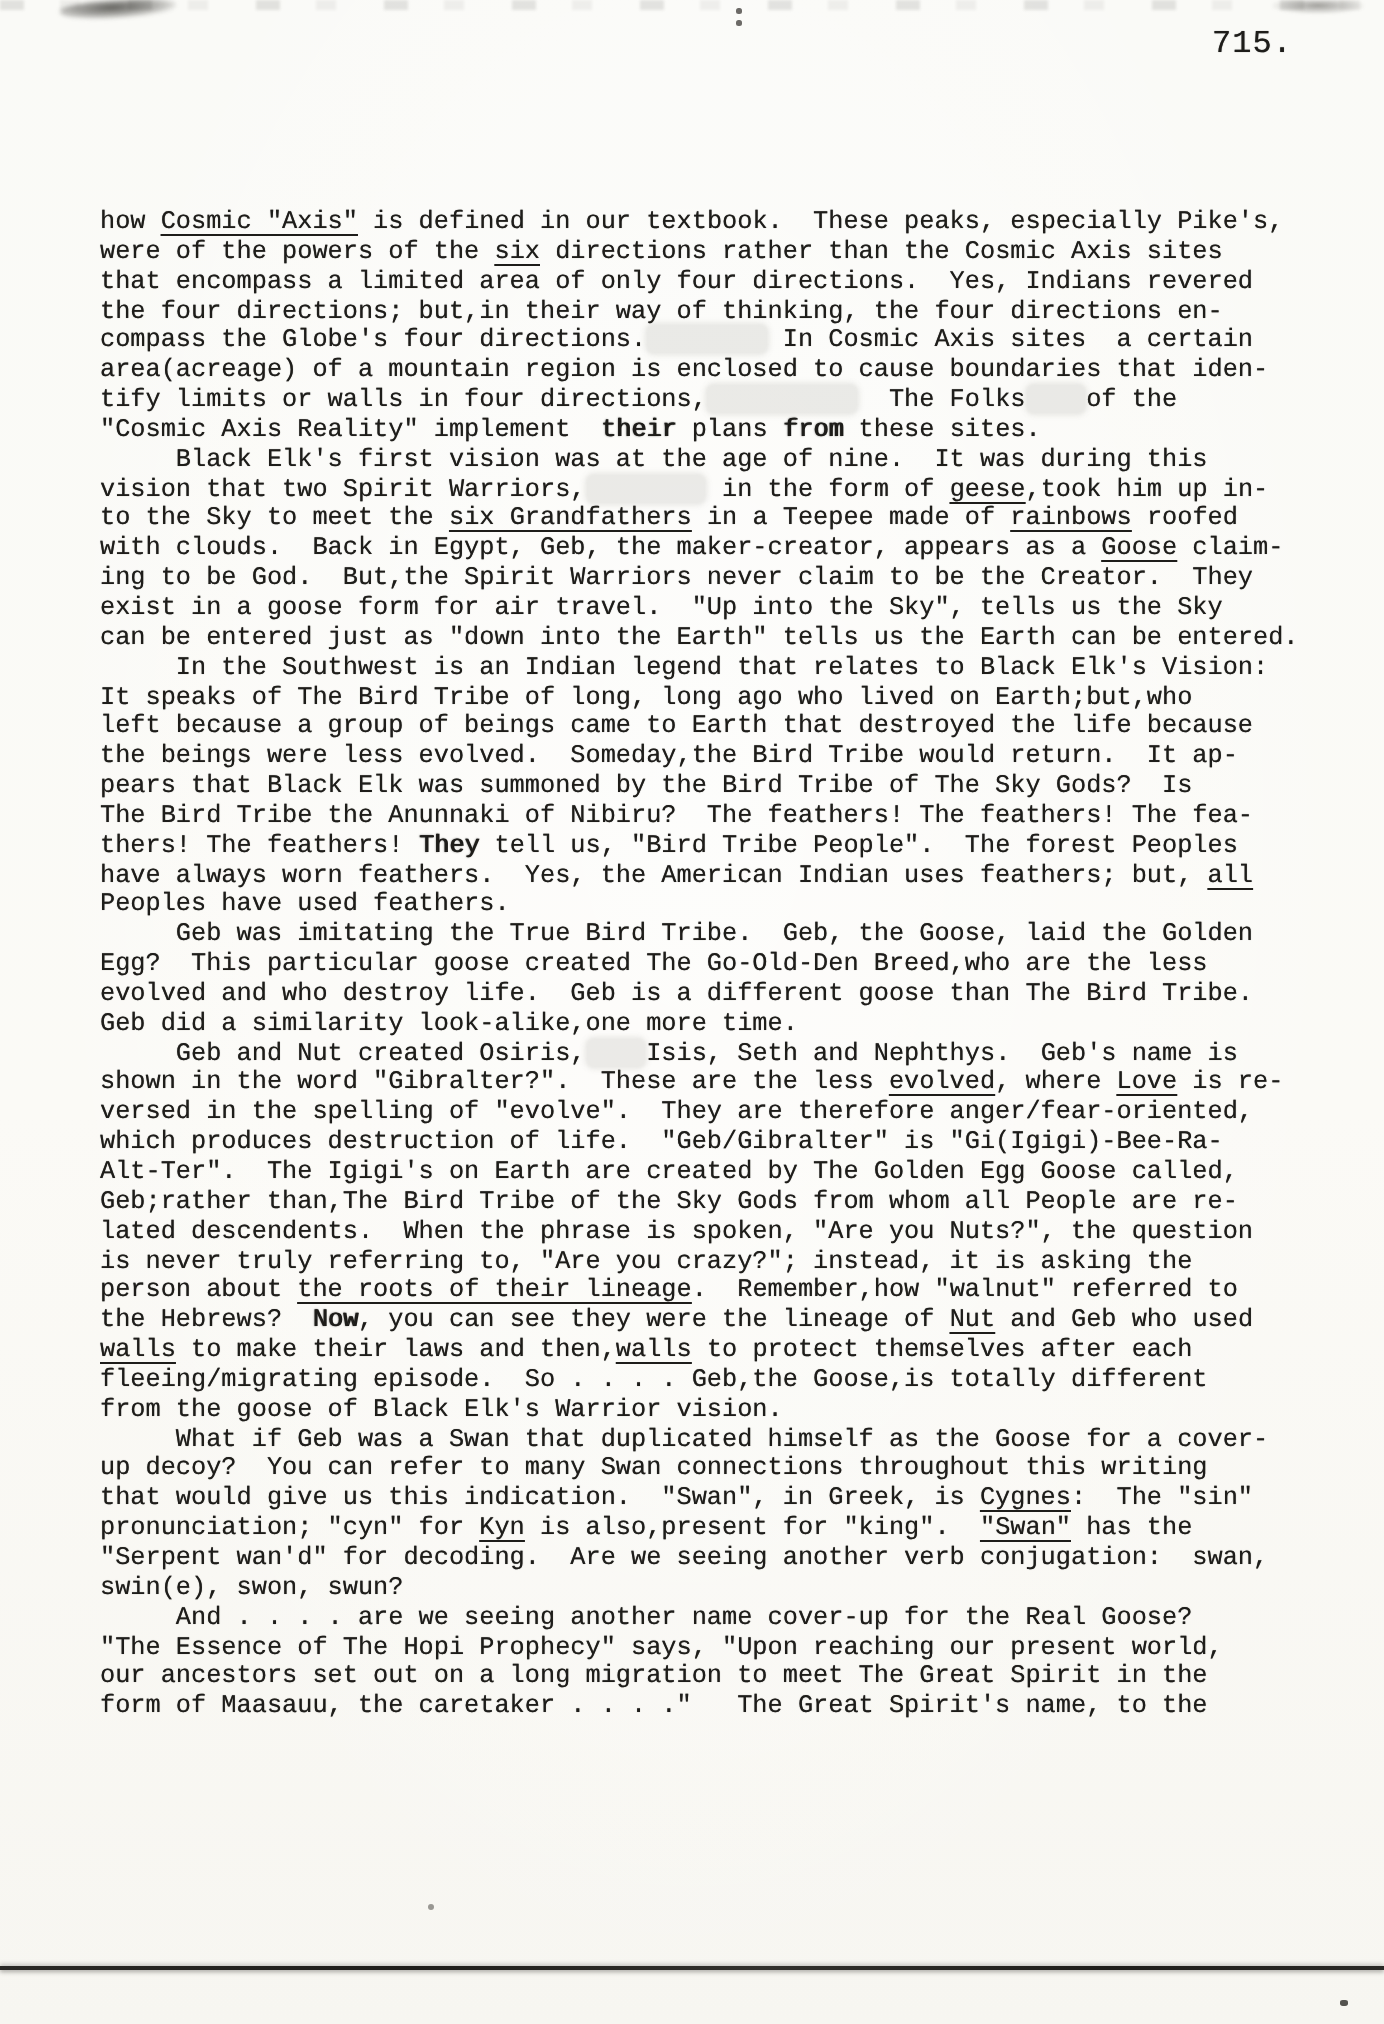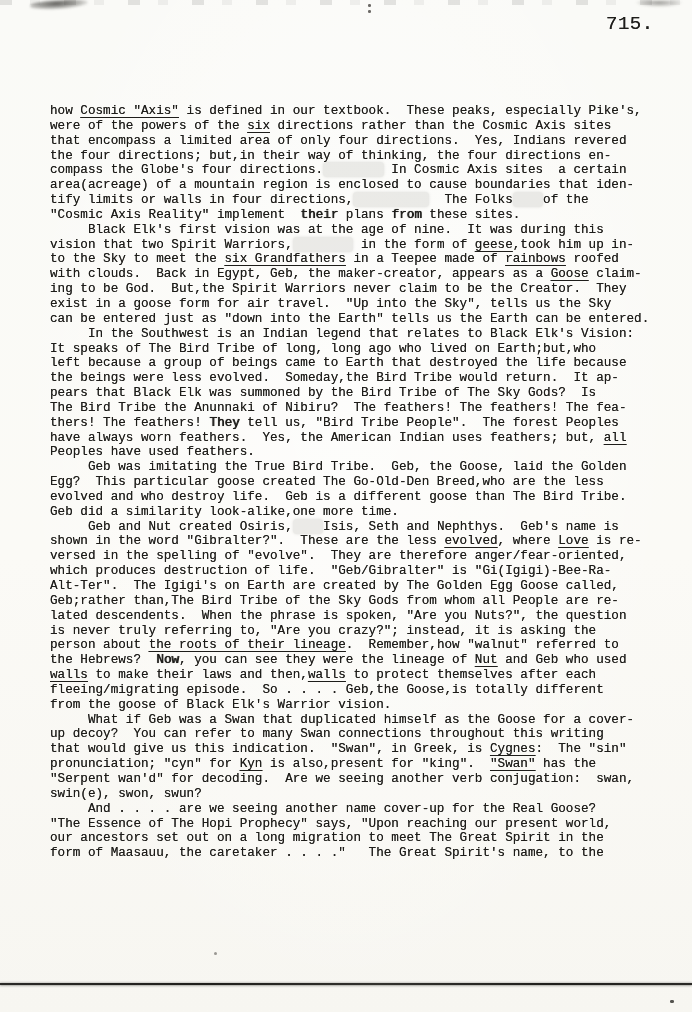--- a/index.html
+++ b/index.html
@@ -7,21 +7,21 @@
   .page {
     position:relative; width:692px; height:1012px; overflow:hidden;
     background:
       radial-gradient(ellipse at 50% 40%, rgba(255,255,255,0.6), rgba(0,0,0,0) 70%),
       linear-gradient(180deg, #fafaf7 0%, #fbfaf6 55%, #f7f6f1 100%);
     font-family:"Liberation Mono","DejaVu Sans Mono",monospace;
     color:#1e1d1a;
   }
   .page-number {
     position:absolute; left:606px; top:13px;
-    font-size:19px; letter-spacing:0.5px;
+    font-size:16px; letter-spacing:0.5px;
     text-shadow:0 0 0.4px rgba(25,25,25,0.8);
   }
   .text-block {
     position:absolute; left:50px; top:104px; width:632px;
     font-size:12.65px; line-height:14.85px; white-space:pre;
     text-shadow:0 0 0.35px rgba(25,24,22,0.75);
   }
   .line { height:14.85px; }
   .u { text-decoration:underline; text-underline-offset:2.5px; text-decoration-thickness:1px; }
   .o { text-shadow:0.6px 0 0 currentColor, 0 0 1px rgba(20,20,18,0.55);text-align:right; }

